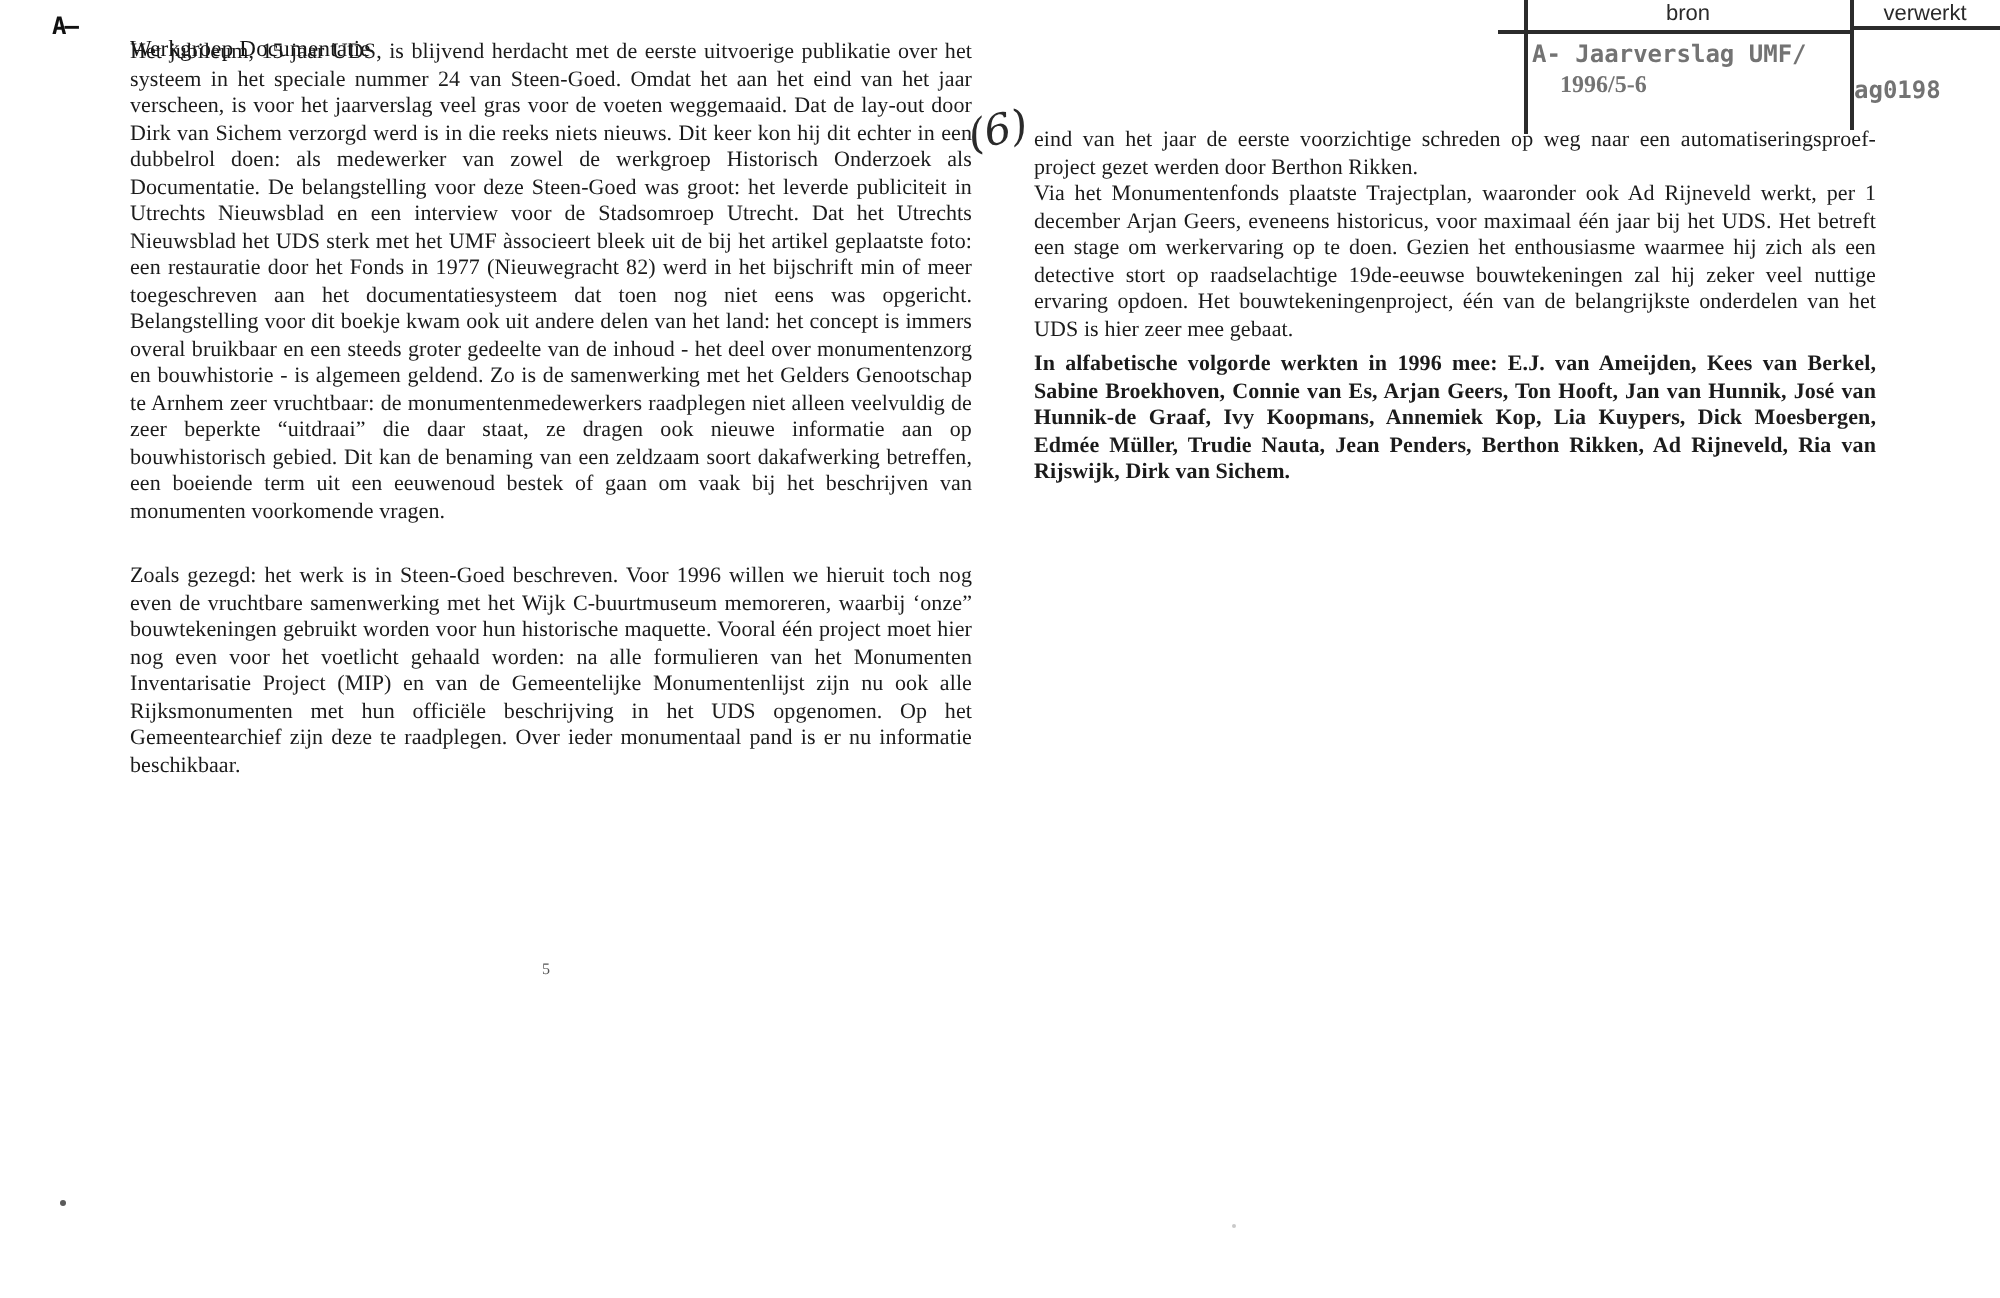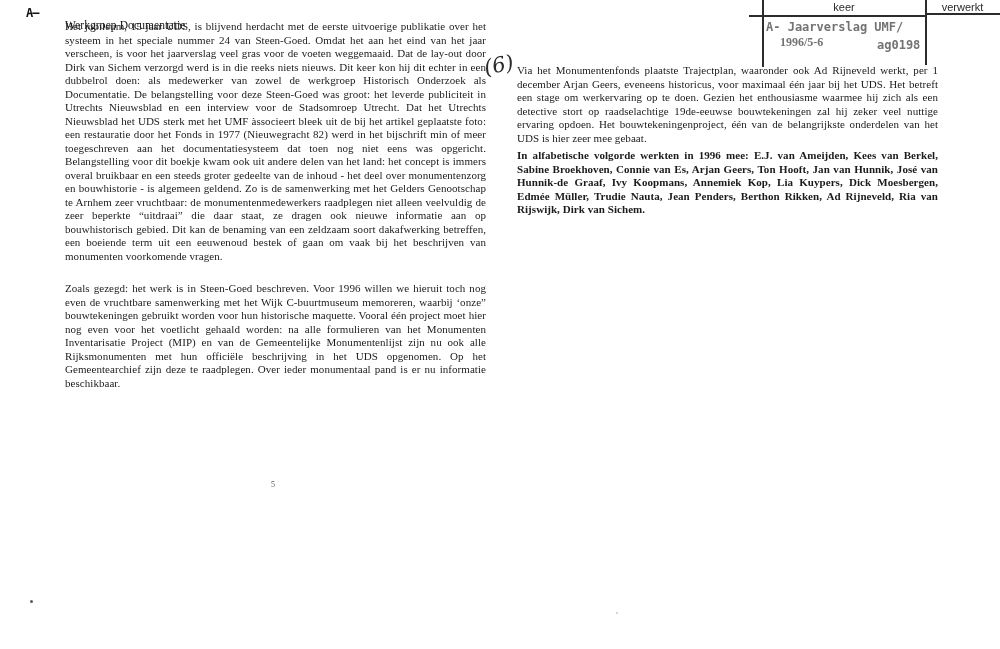--- a/index.html
+++ b/index.html
@@ -42,21 +42,21 @@
     position:absolute;top:1px;text-align:center;
     font-family:"Liberation Sans", sans-serif;font-size:11px;color:#2a2a2a;
   }
   .th-bron{left:763px;width:162px;}
   .th-verwerkt{left:927px;width:71px;}
   .mono{
     font-family:"DejaVu Sans Mono", monospace;font-weight:bold;font-size:12px;line-height:15px;color:#737373;
   }
   .cell-bron{position:absolute;left:766px;top:20px;white-space:nowrap;}
   .cell-bron .line2{padding-left:14px;font-family:Liberation Serif, serif;}
-  .cell-verwerkt{position:absolute;left:877px;top:38px;white-space:nowrap;}
+  .cell-verwerkt{position:absolute;left:927px;top:38px;white-space:nowrap;}
   .speck{position:absolute;border-radius:50%;}
   .speck-1{left:30px;top:600px;width:3px;height:3px;background:#5a5a5a;}
   .speck-2{left:616px;top:612px;width:2px;height:2px;background:#c9c9c9;}
 </style>
 </head>
 <body>
 
 <div class="sheet">
 
   <div class="margin-label">A—</div>
@@ -64,32 +64,33 @@
   <div class="heading">Werkgroep Documentatie</div>
 
   <div class="col col-left">
     <p>Het jubileum, 15 jaar UDS, is blijvend herdacht met de eerste uitvoerige publikatie over het systeem in het speciale nummer 24 van Steen-Goed. Omdat het aan het eind van het jaar verscheen, is voor het jaarverslag veel gras voor de voeten weggemaaid. Dat de lay-out door Dirk van Sichem verzorgd werd is in die reeks niets nieuws. Dit keer kon hij dit echter in een dubbelrol doen: als medewerker van zowel de werkgroep Historisch Onderzoek als Documentatie. De belangstelling voor deze Steen-Goed was groot: het leverde publiciteit in Utrechts Nieuwsblad en een interview voor de Stadsomroep Utrecht. Dat het Utrechts Nieuwsblad het UDS sterk met het UMF àssocieert bleek uit de bij het artikel geplaatste foto: een restauratie door het Fonds in 1977 (Nieuwegracht 82) werd in het bijschrift min of meer toegeschreven aan het documentatiesysteem dat toen nog niet eens was opgericht. Belangstelling voor dit boekje kwam ook uit andere delen van het land: het concept is immers overal bruikbaar en een steeds groter gedeelte van de inhoud - het deel over monumentenzorg en bouwhistorie - is algemeen geldend. Zo is de samenwerking met het Gelders Genootschap te Arnhem zeer vruchtbaar: de monumentenmedewerkers raadplegen niet alleen veelvuldig de zeer beperkte “uitdraai” die daar staat, ze dragen ook nieuwe informatie aan op bouwhistorisch gebied. Dit kan de benaming van een zeldzaam soort dakafwerking betreffen, een boeiende term uit een eeuwenoud bestek of gaan om vaak bij het beschrijven van monumenten voorkomende vragen.</p>
     <p class="gap-lg">Zoals gezegd: het werk is in Steen-Goed beschreven. Voor 1996 willen we hieruit toch nog even de vruchtbare samenwerking met het Wijk C-buurtmuseum memoreren, waarbij ‘onze” bouwtekeningen gebruikt worden voor hun historische maquette. Vooral één project moet hier nog even voor het voetlicht gehaald worden: na alle formulieren van het Monumenten Inventarisatie Project (MIP) en van de Gemeentelijke Monumentenlijst zijn nu ook alle Rijksmonumenten met hun officiële beschrijving in het UDS opgenomen. Op het Gemeentearchief zijn deze te raadplegen. Over ieder monumentaal pand is er nu informatie beschikbaar.</p>
   </div>
 
   <div class="annotation">(6)</div>
 
   <div class="col col-right">
+    <p>eind van het jaar de eerste voorzichtige schreden op weg naar een automatiseringsproef-project gezet werden door Berthon Rikken.</p>
     <p>Via het Monumentenfonds plaatste Trajectplan, waaronder ook Ad Rijneveld werkt, per 1 december Arjan Geers, eveneens historicus, voor maximaal één jaar bij het UDS. Het betreft een stage om werkervaring op te doen. Gezien het enthousiasme waarmee hij zich als een detective stort op raadselachtige 19de-eeuwse bouwtekeningen zal hij zeker veel nuttige ervaring opdoen. Het bouwtekeningenproject, één van de belangrijkste onderdelen van het UDS is hier zeer mee gebaat.</p>
     <p class="gap-md">In alfabetische volgorde werkten in 1996 mee: E.J. van Ameijden, Kees van Berkel, Sabine Broekhoven, Connie van Es, Arjan Geers, Ton Hooft, Jan van Hunnik, José van Hunnik-de Graaf, Ivy Koopmans, Annemiek Kop, Lia Kuypers, Dick Moesbergen, Edmée Müller, Trudie Nauta, Jean Penders, Berthon Rikken, Ad Rijneveld, Ria van Rijswijk, Dirk van Sichem.</p>
   </div>
 
   <div class="pagenum">5</div>
 
   <div>
     <div class="rule rule-v1"></div>
     <div class="rule rule-v2"></div>
     <div class="rule rule-h1"></div>
     <div class="rule rule-h2"></div>
-    <div class="th th-bron">keer</div>
+    <div class="th th-bron">bron</div>
     <div class="th th-verwerkt">verwerkt</div>
     <div class="mono cell-bron">
       <div class="line1">A- Jaarverslag UMF/</div>
       <div class="line2">1996/5-6</div>
     </div>
     <div class="mono cell-verwerkt">ag0198</div>
   </div>
 
   <div class="speck speck-1"></div>
   <div class="speck speck-2"></div>

